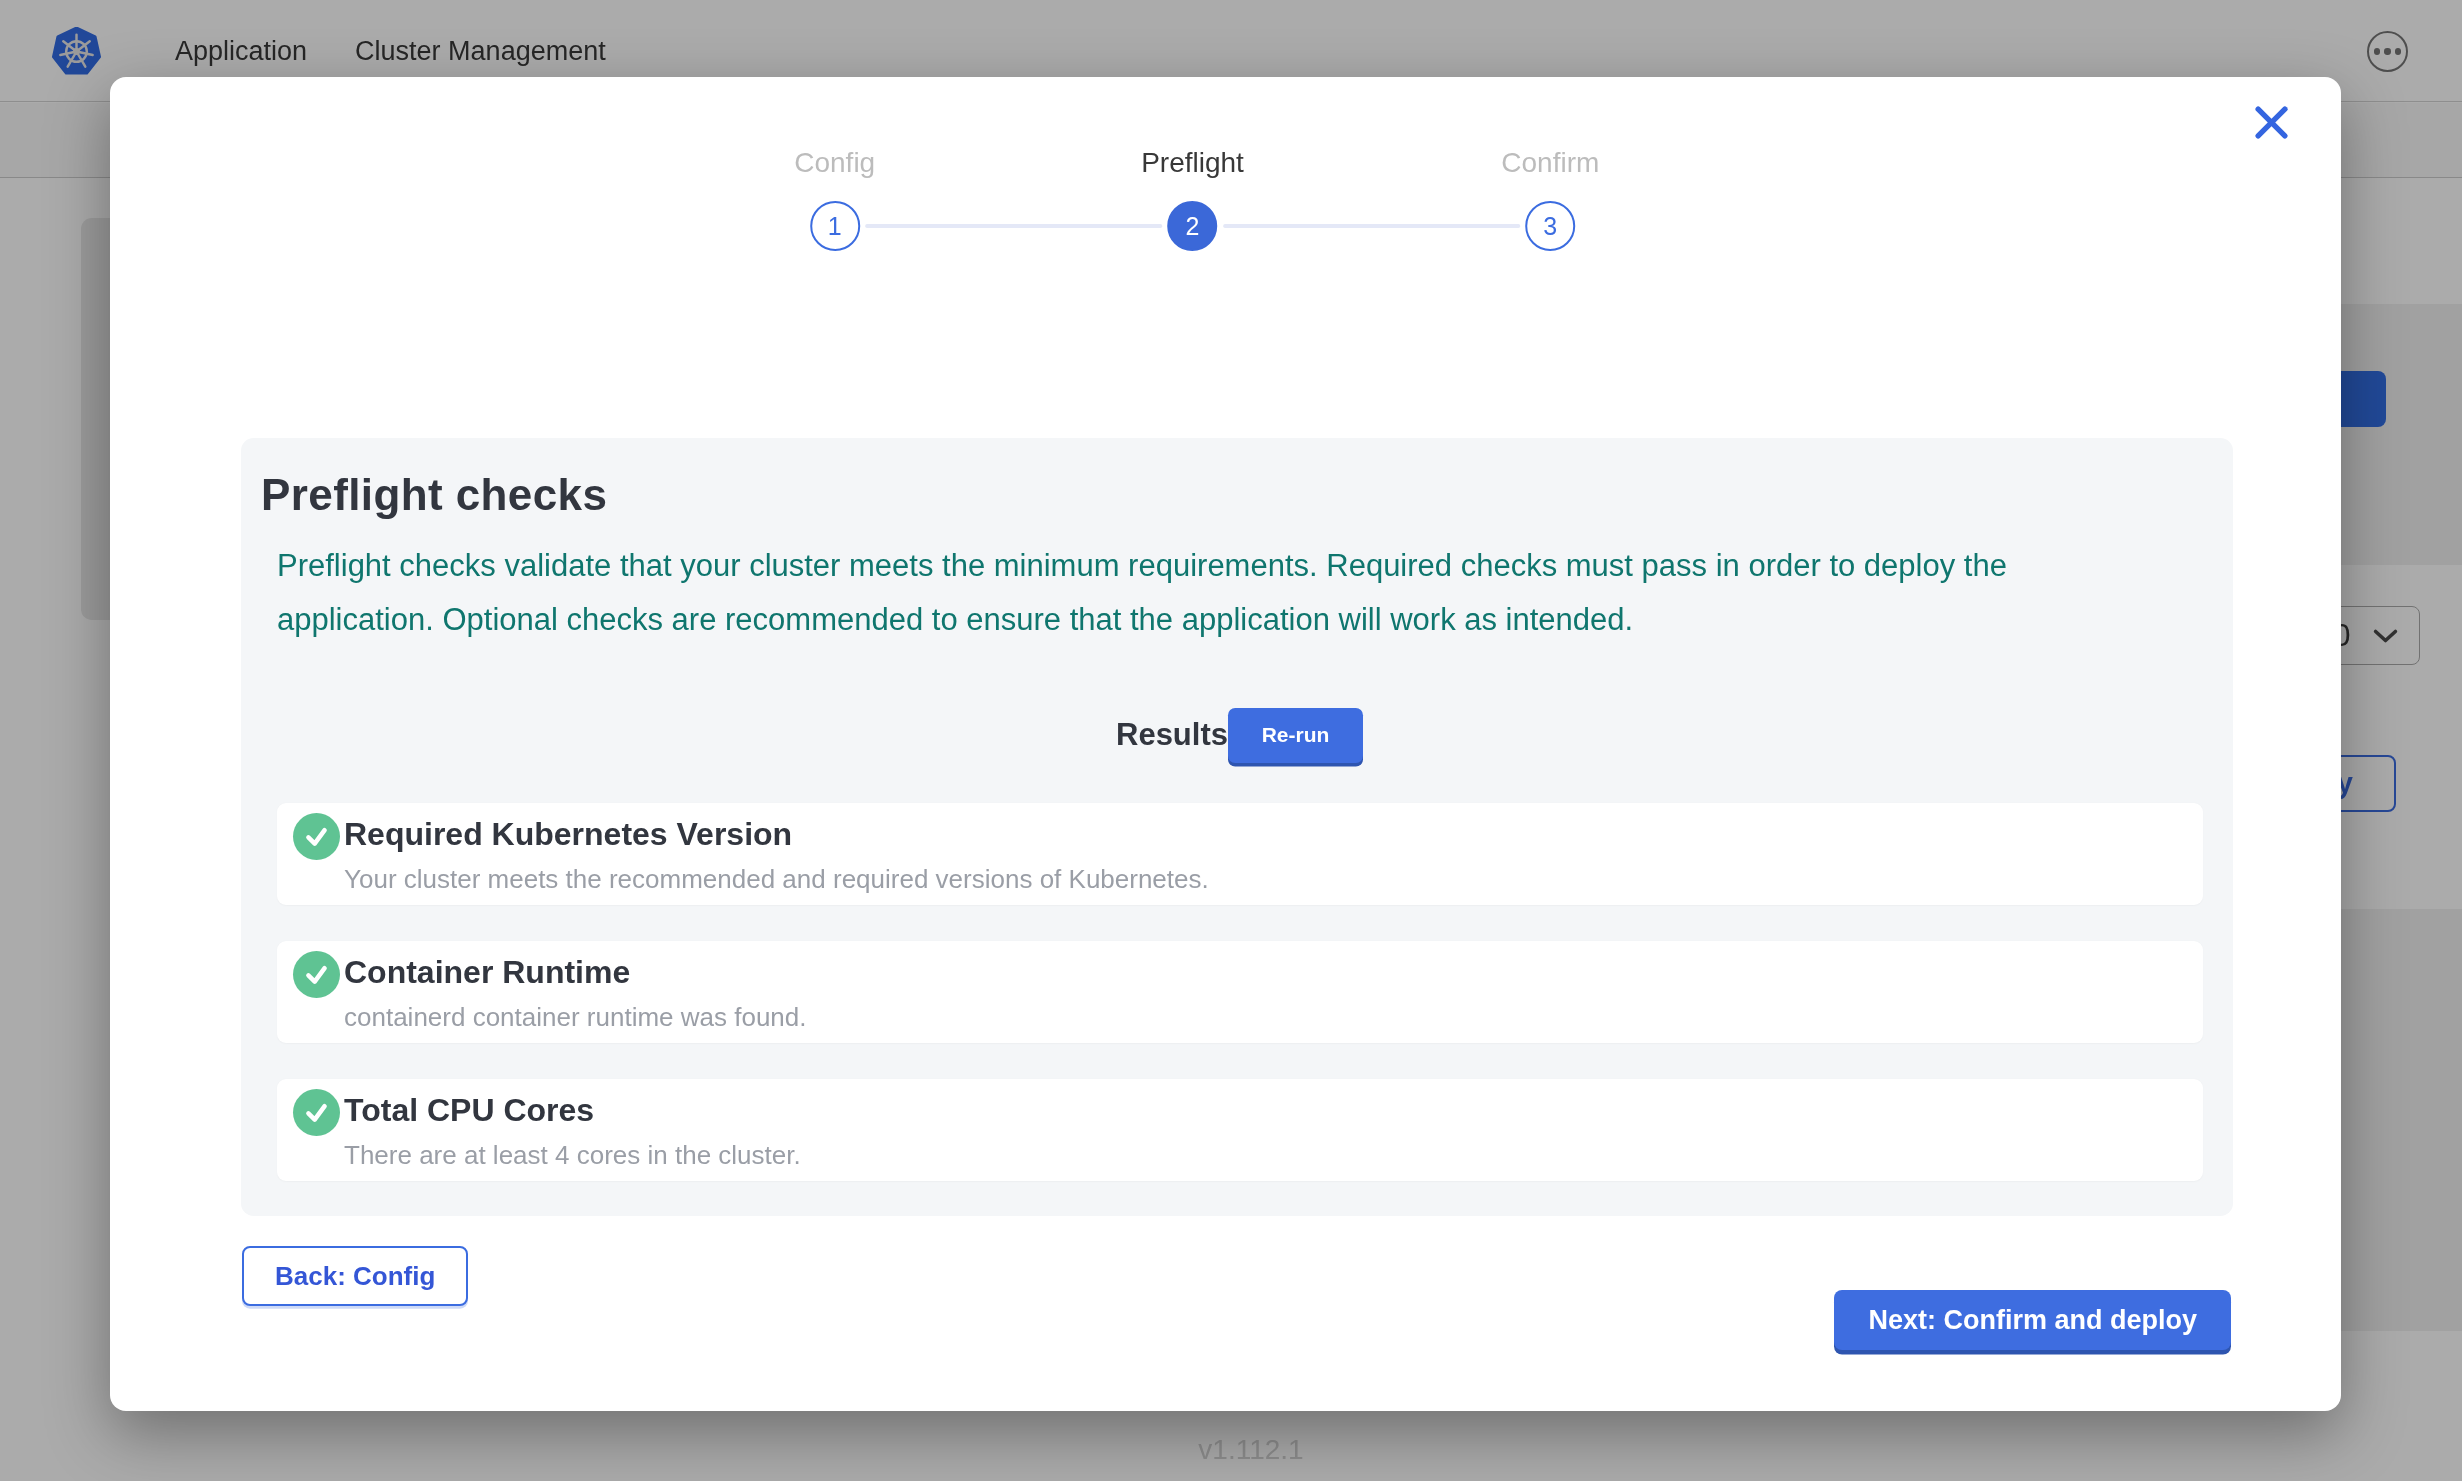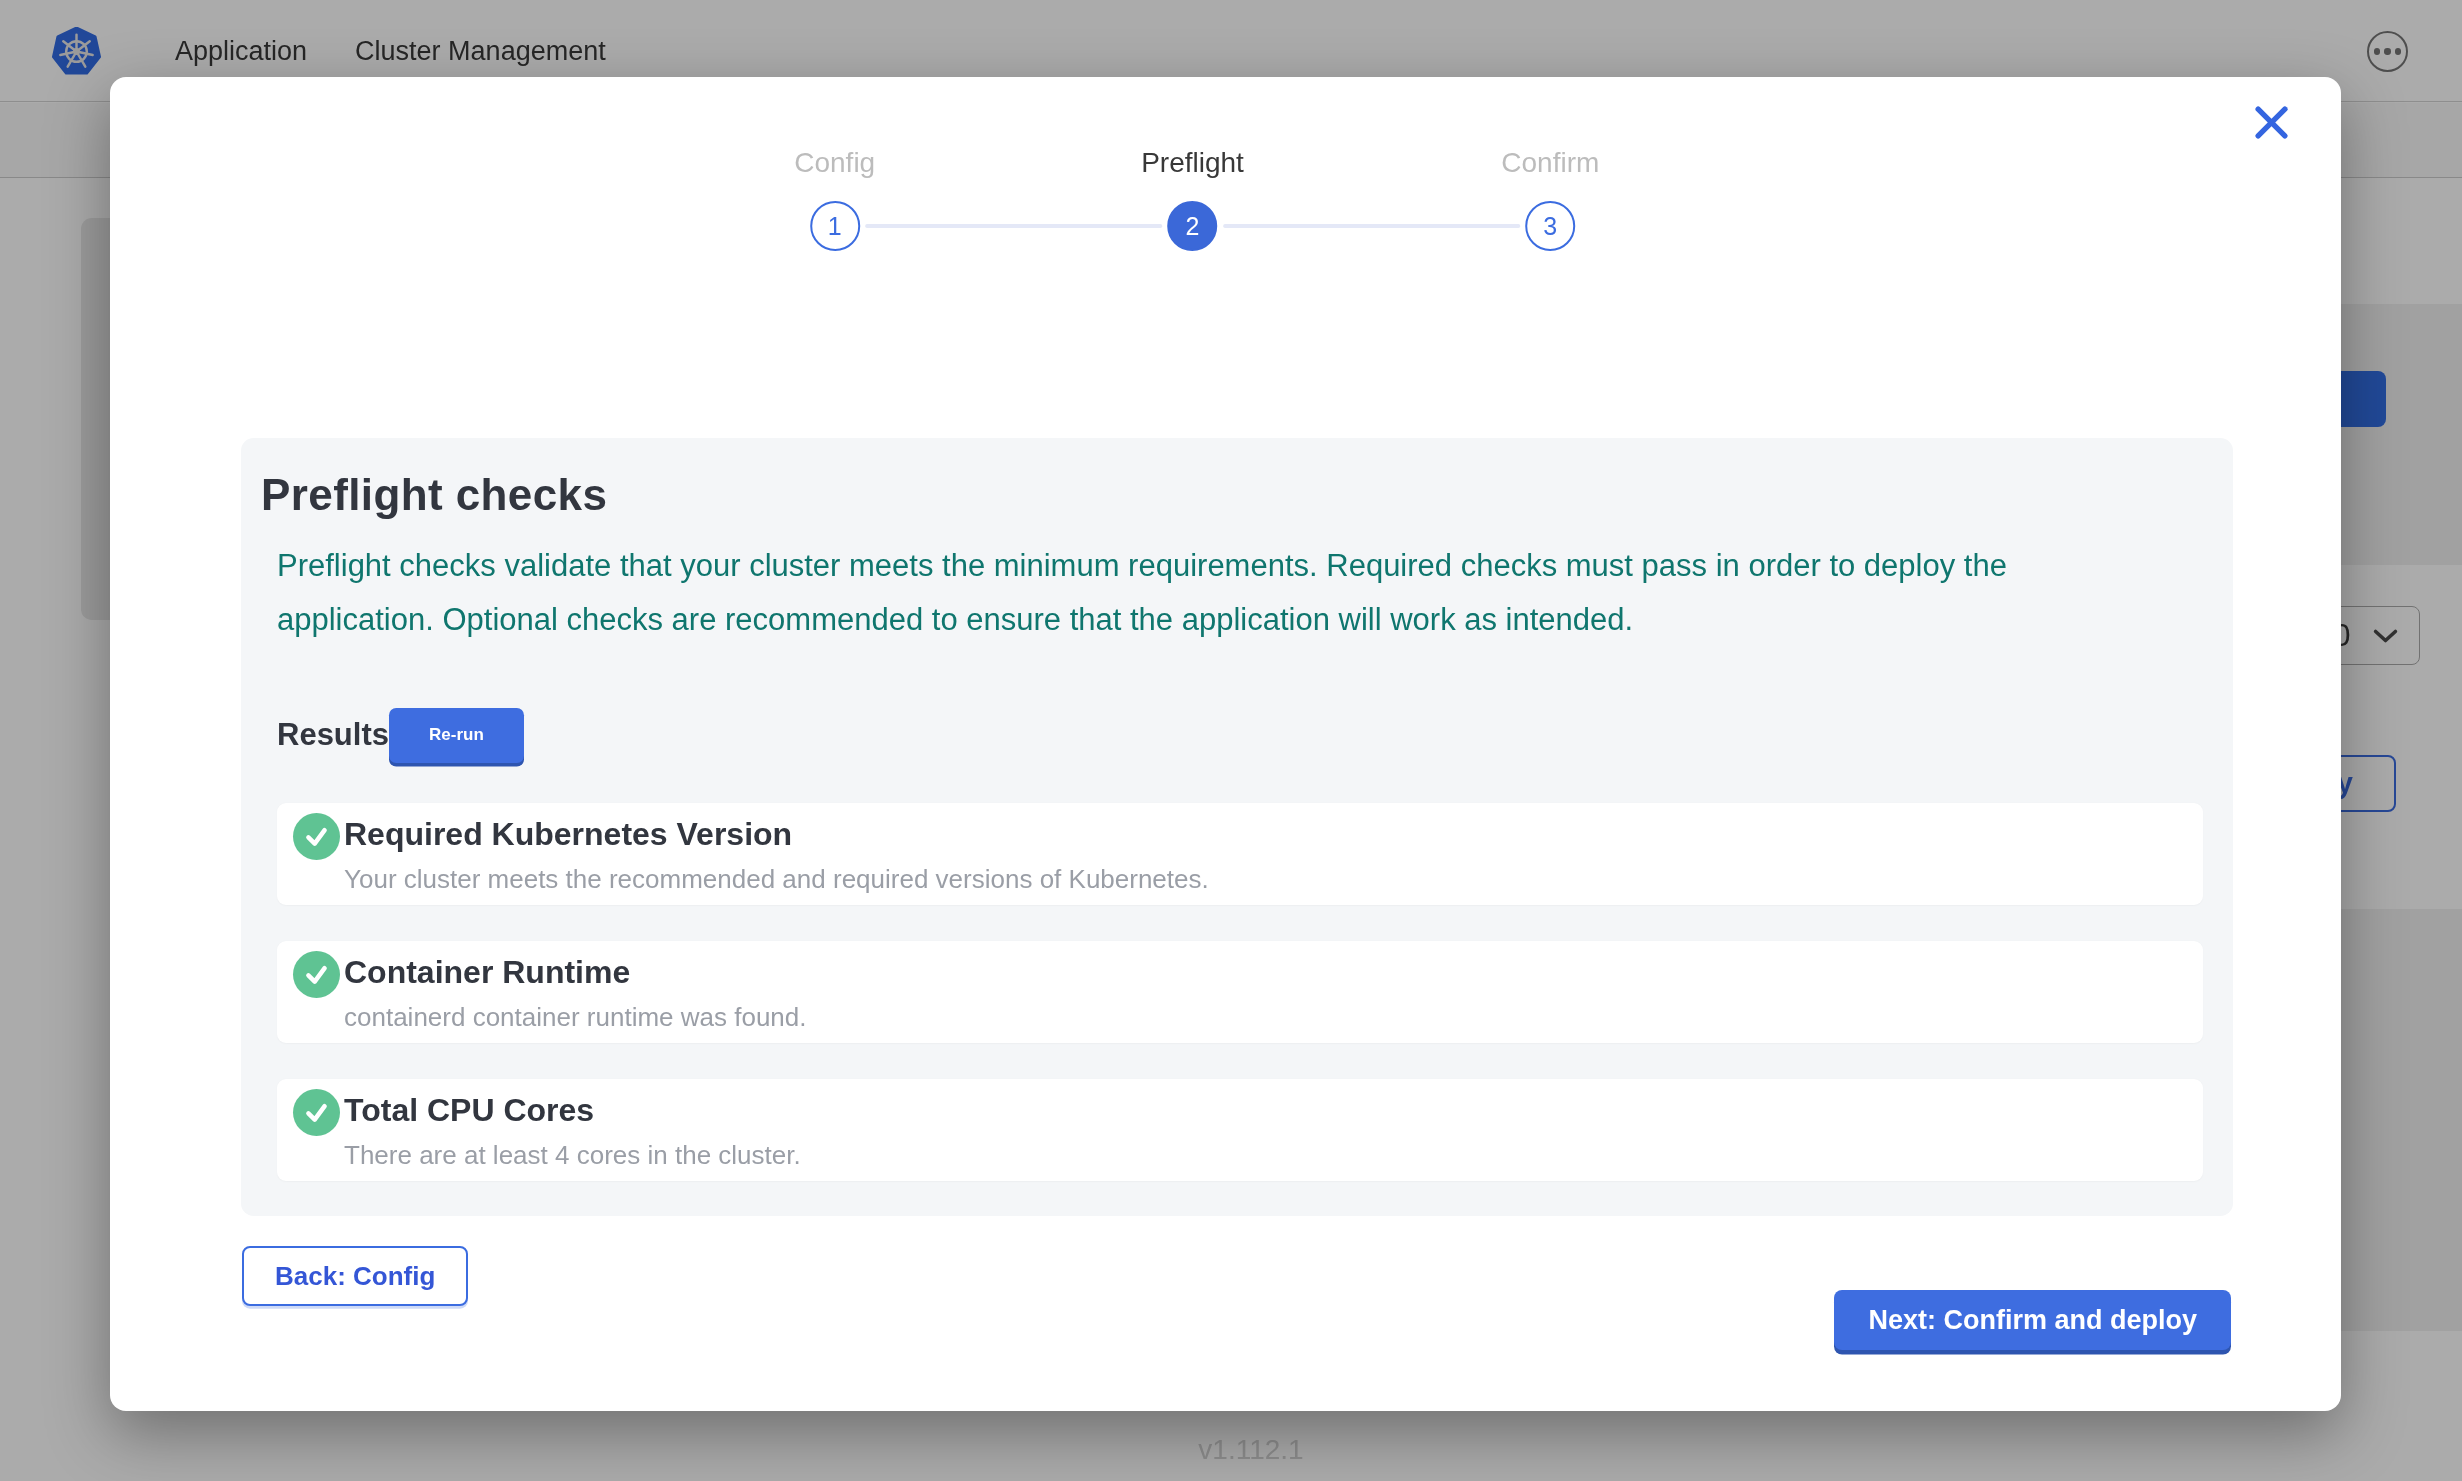--- a/index.html
+++ b/index.html
@@ -38,23 +38,23 @@
   .step-label { position:absolute; top:-54px; left:50%; transform:translateX(-50%); white-space:nowrap; font-size:28px; color:#bcbcbc; }
   .step-label.active { color:#383838; font-weight:500; }
   .step-circle { width:50px; height:50px; border-radius:50%; border:2.7px solid #3b6ce0; background:#ffffff; color:#3b6ce0; font-size:25px; display:flex; align-items:center; justify-content:center; cursor:pointer; }
   .step-circle.active { background:#3b68d8; border-color:#3b68d8; color:#ffffff; }
   .step-line { width:297px; height:3.6px; background:#e4e8f7; margin:0 5.4px; border-radius:1.8px; }
 
   .panel { position:absolute; left:131px; top:361px; width:1992px; height:778px; background:#f4f6f8; border-radius:12.6px; }
   .panel-title { position:absolute; left:20px; top:32px; font-size:44px; font-weight:bold; color:#32363f; letter-spacing:0.4px; }
   .panel-desc { position:absolute; left:36px; top:101px; width:1865px; font-size:31px; line-height:54px; color:#0f766e; }
 
-  .results-row { position:absolute; left:36px; right:31px; top:268px; height:58px; display:flex; align-items:center; justify-content:flex-start; }
+  .results-row { position:absolute; left:36px; right:31px; top:268px; height:58px; display:flex; align-items:center; justify-content:center; }
   .results-heading { font-size:31px; font-weight:bold; color:#32363f; }
-  .rerun-btn { width:135px; height:55px; background:#3e6de0; border:none; border-radius:7.2px; color:#ffffff; font-weight:bold; font-size:17px; font-family:"Liberation Sans", sans-serif; box-shadow:0 3.6px 0 #2e55b0; cursor:pointer; }
+  .rerun-btn { width:135px; height:55px; background:#3e6de0; border:none; border-radius:7.2px; color:#ffffff; font-weight:bold; font-size:21px; font-family:"Liberation Sans", sans-serif; box-shadow:0 3.6px 0 #2e55b0; cursor:pointer; }
 
   .check-card { position:absolute; left:36px; width:1926px; height:102px; background:#ffffff; border-radius:9px; box-shadow:0 0.9px 1.8px rgba(0,0,0,0.03); }
   .check-card.c0 { top:365px; } .check-card.c1 { top:503px; } .check-card.c2 { top:641px; }
   .check-icon { position:absolute; left:16px; top:10px; width:47px; height:47px; background:#5fc393; border-radius:50%; display:flex; align-items:center; justify-content:center; }
   .check-icon svg { width:27px; height:27px; }
   .check-title { position:absolute; left:67px; top:12.6px; font-size:32px; font-weight:bold; color:#32363f; }
   .check-msg { position:absolute; left:67px; top:61px; font-size:26px; color:#9a9ea6; }
 
   .back-btn { position:absolute; left:132px; top:1169px; height:60px; padding:0 31px; background:#ffffff; border:2.7px solid #3b6ce0; border-radius:8px; color:#3456d6; font-weight:bold; font-size:26px; font-family:"Liberation Sans", sans-serif; box-shadow:0 2.7px 0 rgba(59,108,224,0.25); cursor:pointer; }
   .next-btn { position:absolute; right:110px; top:1169px; height:60px; padding:0 34px; background:#3e6de0; border:none; border-radius:8px; color:#ffffff; font-weight:bold; font-size:27px; font-family:"Liberation Sans", sans-serif; box-shadow:0 4.5px 0 #2e55b0; cursor:pointer;margin-top:44px; }

